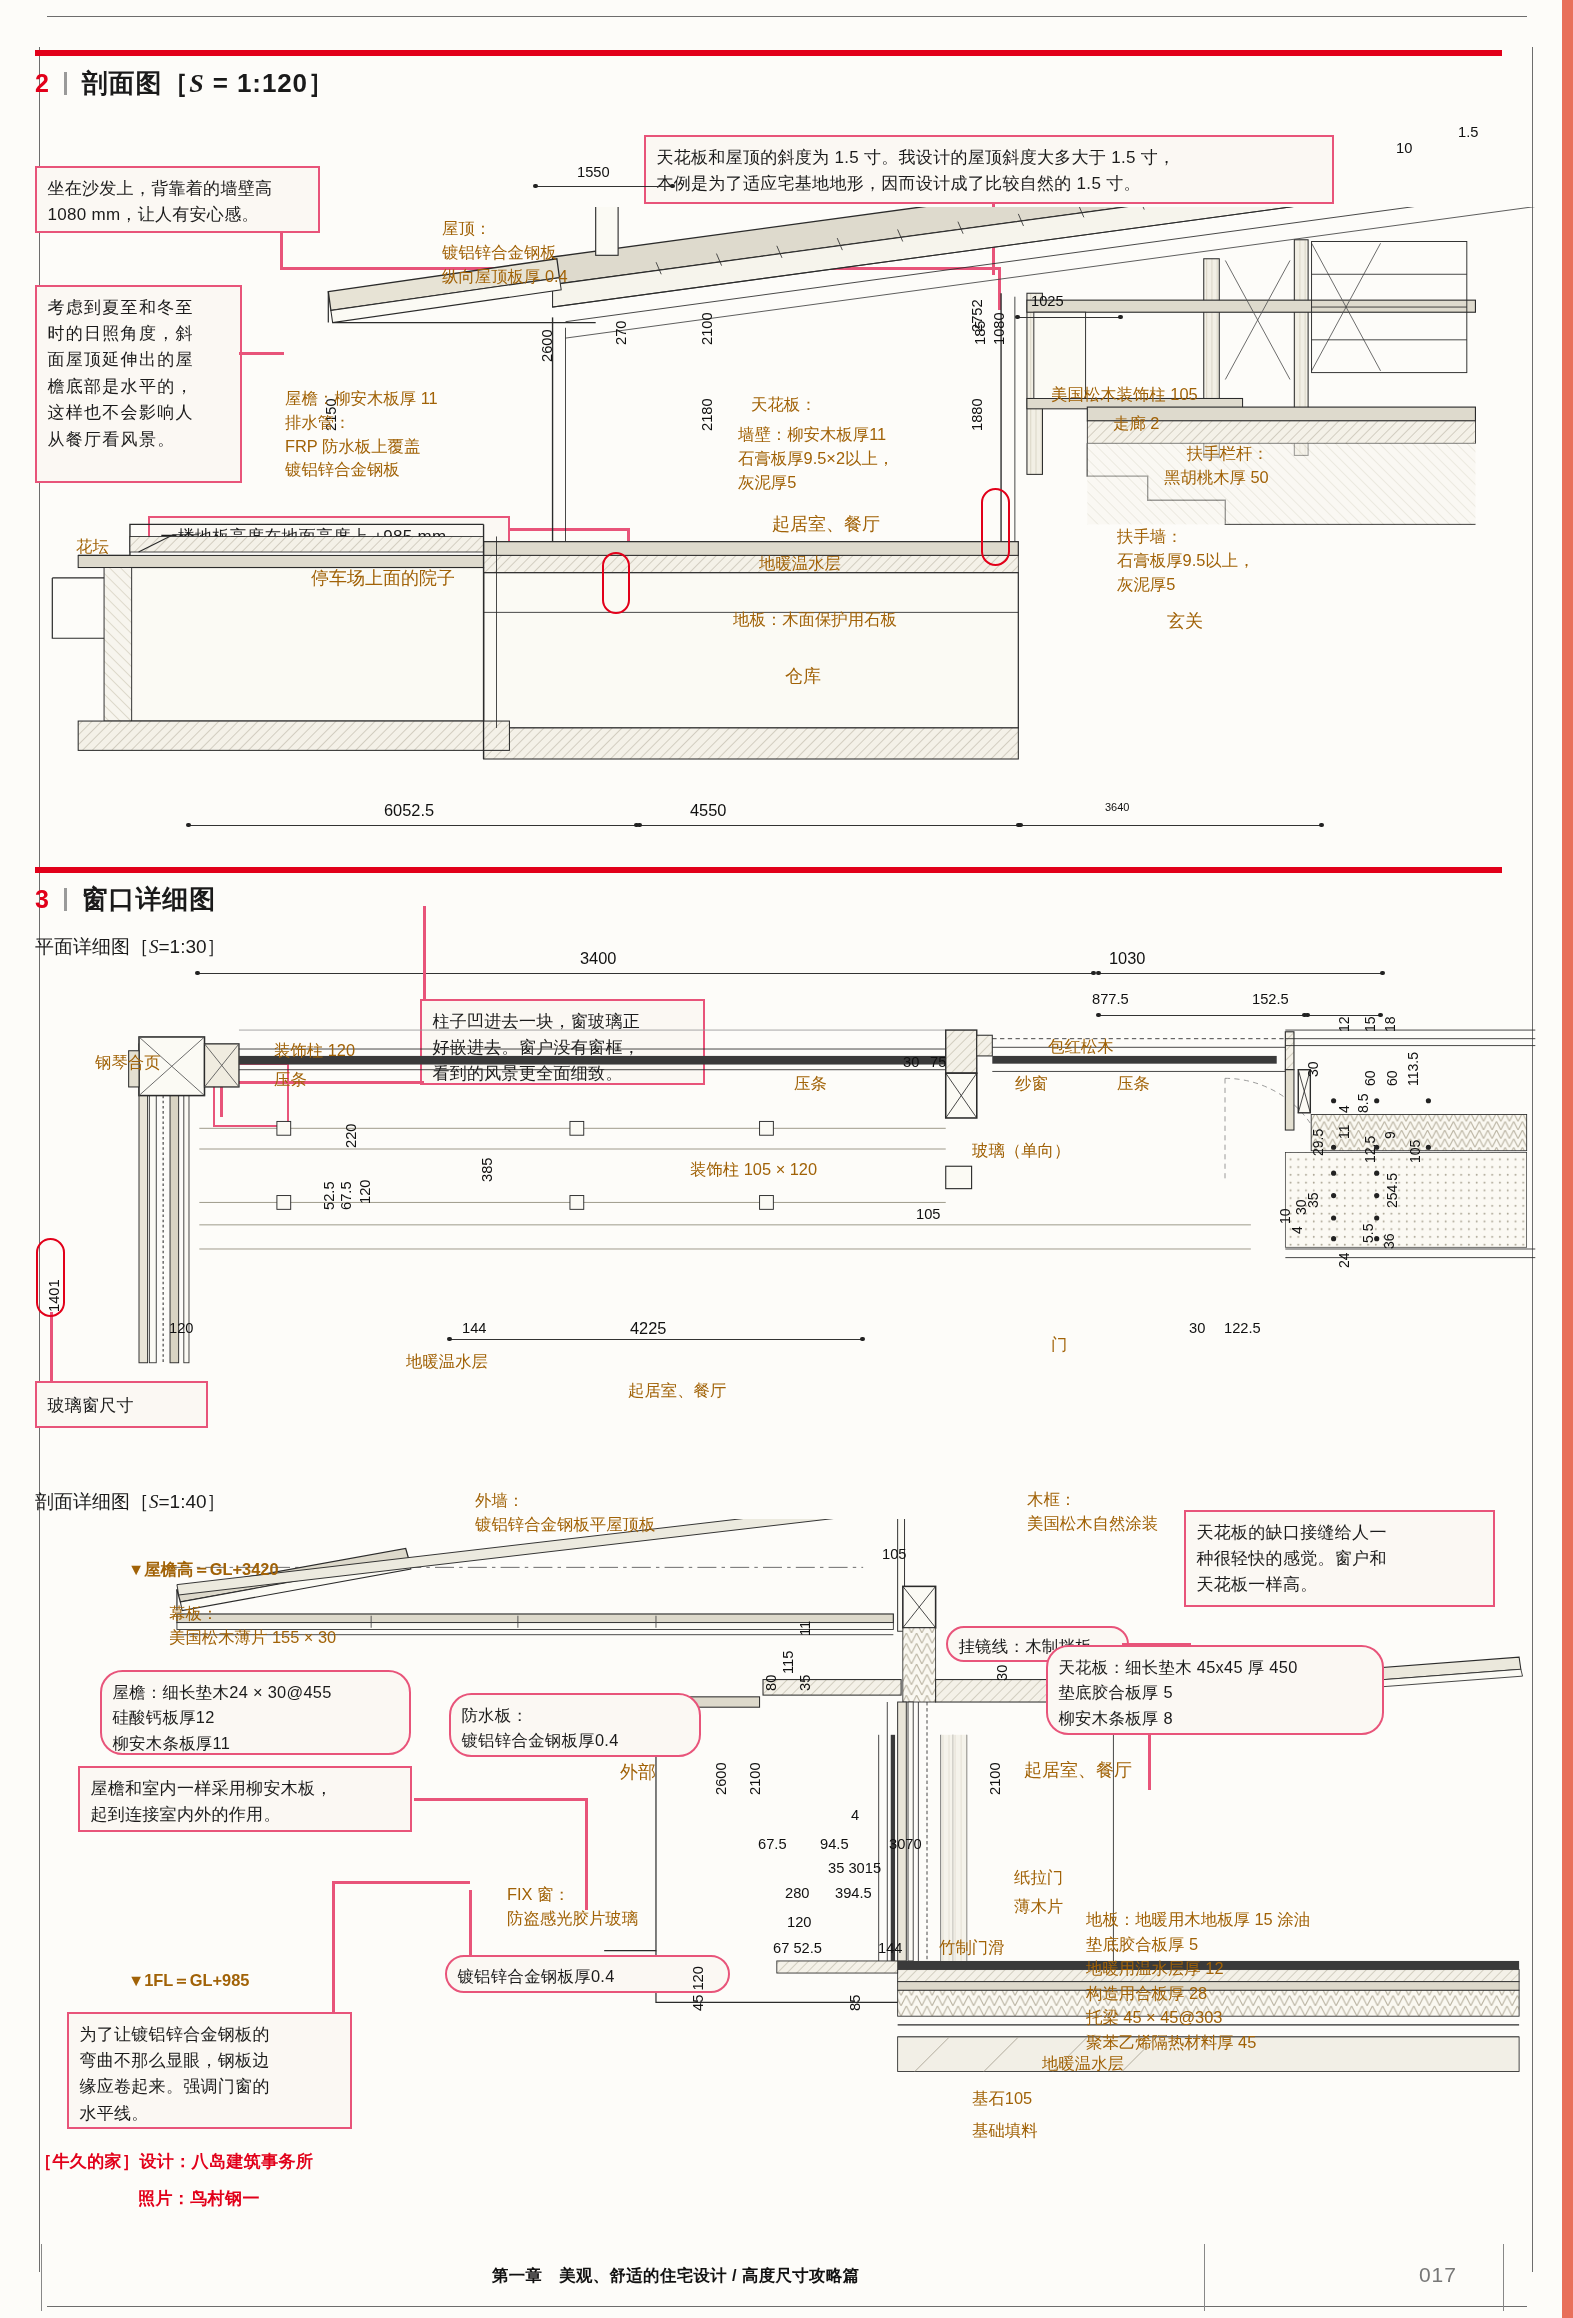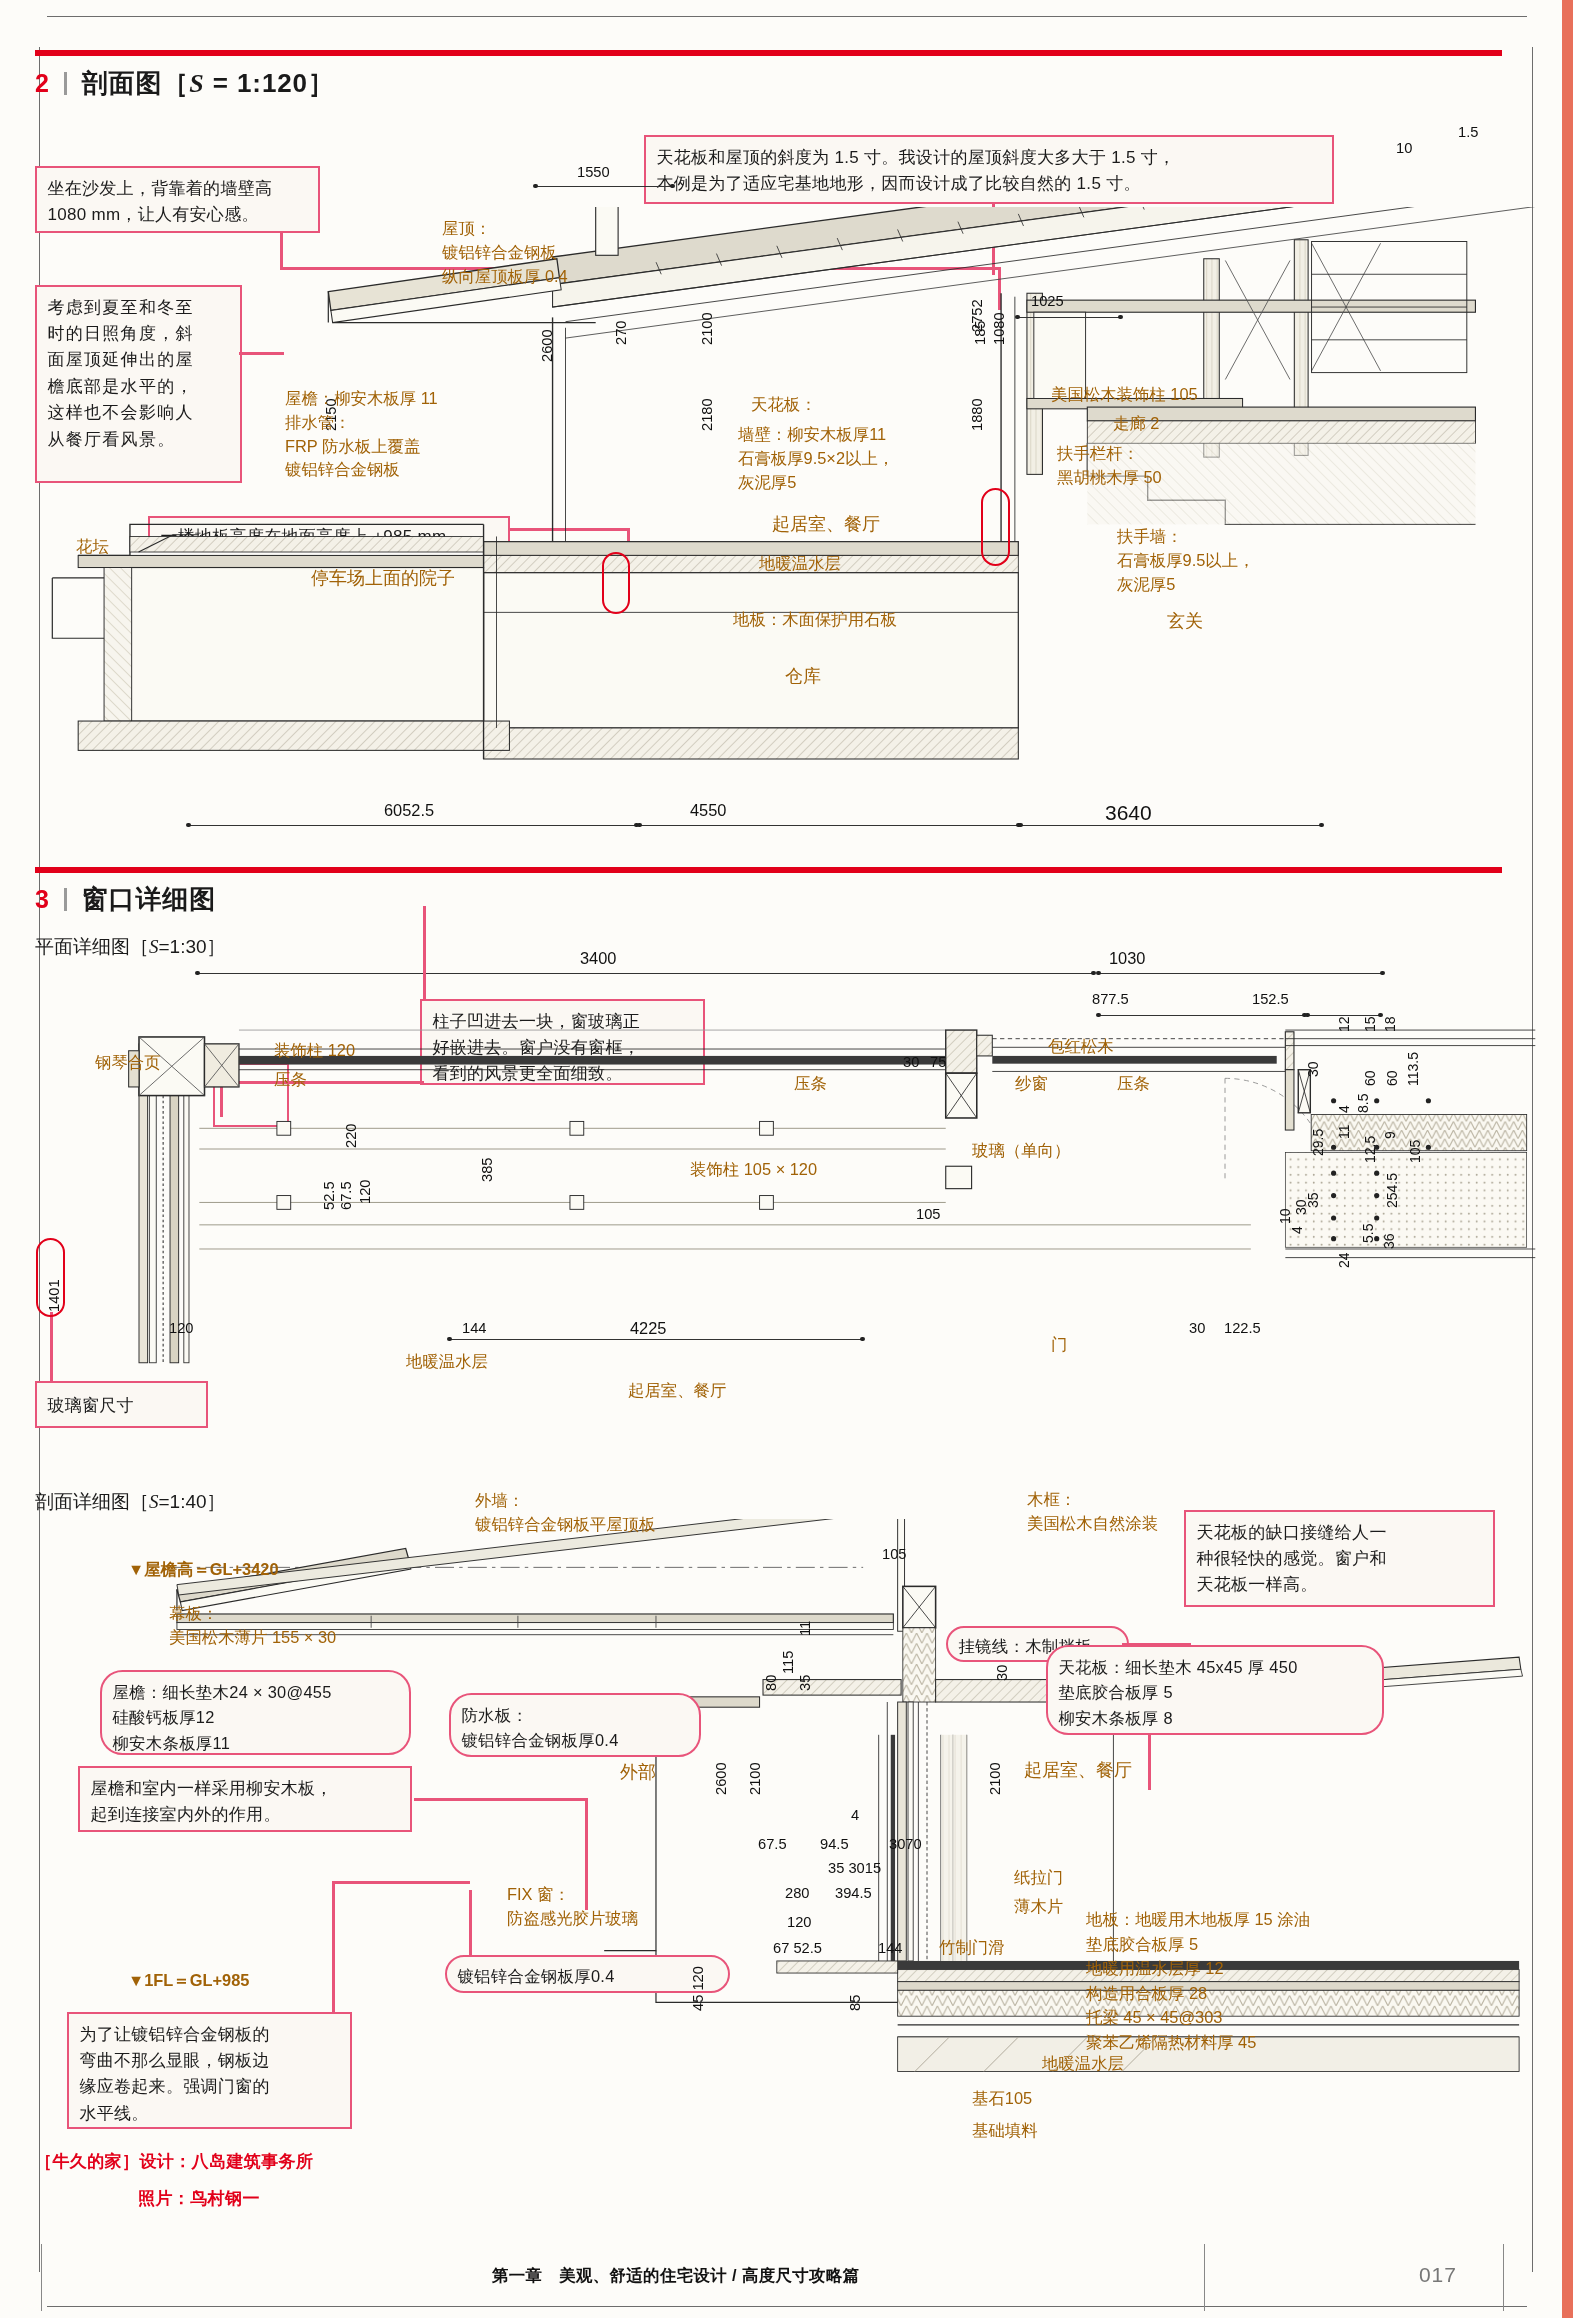--- a/index.html
+++ b/index.html
@@ -230,21 +230,21 @@
 <div class="dim vert" style="left:613px;top:345px;">270</div>
 <div class="red-oval" style="left:602px;top:552px;width:28px;height:62px;"></div>
 <div class="dim vert" style="left:323px;top:431px;">2150</div>
 <div class="dim vert" style="left:699px;top:431px;">2180</div>
 <div class="dim vert" style="left:969px;top:431px;">1880</div>
 
 <div class="dim" style="left:384px;top:801px;font-size:16.4px;">6052.5</div>
 <div class="dimline" style="left:188px;top:825px;width:449px;"></div>
 <div class="dim" style="left:690px;top:801px;font-size:16.4px;">4550</div>
 <div class="dimline" style="left:639px;top:825px;width:380px;"></div>
-<div class="dim" style="left:1105px;top:801px;font-size:21px;">3640</div>
+<div class="dim" style="left:1105px;top:801px;font-size:11px;">3640</div>
 <div class="dimline" style="left:1020px;top:825px;width:302px;"></div>
 
 <div class="lbl" style="left:442px;top:217px;white-space:pre-line;">屋顶：
 镀铝锌合金钢板
 纵向屋顶板厚 0.4</div>
 <div class="lbl" style="left:285px;top:387px;white-space:pre-line;">屋檐：柳安木板厚 11
 排水管：
 FRP 防水板上覆盖
 镀铝锌合金钢板</div>
 <div class="lbl" style="left:751px;top:393px;">天花板：</div>
@@ -252,21 +252,21 @@
 石膏板厚9.5×2以上，
 灰泥厚5</div>
 <div class="lbl" style="left:772px;top:511px;font-size:18px;">起居室、餐厅</div>
 <div class="lbl" style="left:759px;top:552px;">地暖温水层</div>
 <div class="lbl" style="left:733px;top:608px;">地板：木面保护用石板</div>
 <div class="lbl" style="left:785px;top:663px;font-size:18px;">仓库</div>
 <div class="lbl" style="left:76px;top:535px;">花坛</div>
 <div class="lbl" style="left:311px;top:565px;font-size:18px;">停车场上面的院子</div>
 <div class="lbl" style="left:1051px;top:383px;">美国松木装饰柱 105</div>
 <div class="lbl" style="left:1113px;top:412px;">走廊 2</div>
-<div class="lbl" style="left:1057px;top:442px;white-space:pre-line;">扶手栏杆：
+<div class="lbl" style="left:1164px;top:442px;white-space:pre-line;text-align:right;">扶手栏杆：
 黑胡桃木厚 50</div>
 <div class="lbl" style="left:1117px;top:525px;white-space:pre-line;">扶手墙：
 石膏板厚9.5以上，
 灰泥厚5</div>
 <div class="lbl" style="left:1167px;top:608px;font-size:18px;">玄关</div>
 
 <div class="sec-rule" style="left:35px;top:867px;width:1467px;"></div>
 <div class="sec-header" style="top:882px;">
   <span class="sec-num">3</span>
   <span class="sec-bar"></span>

